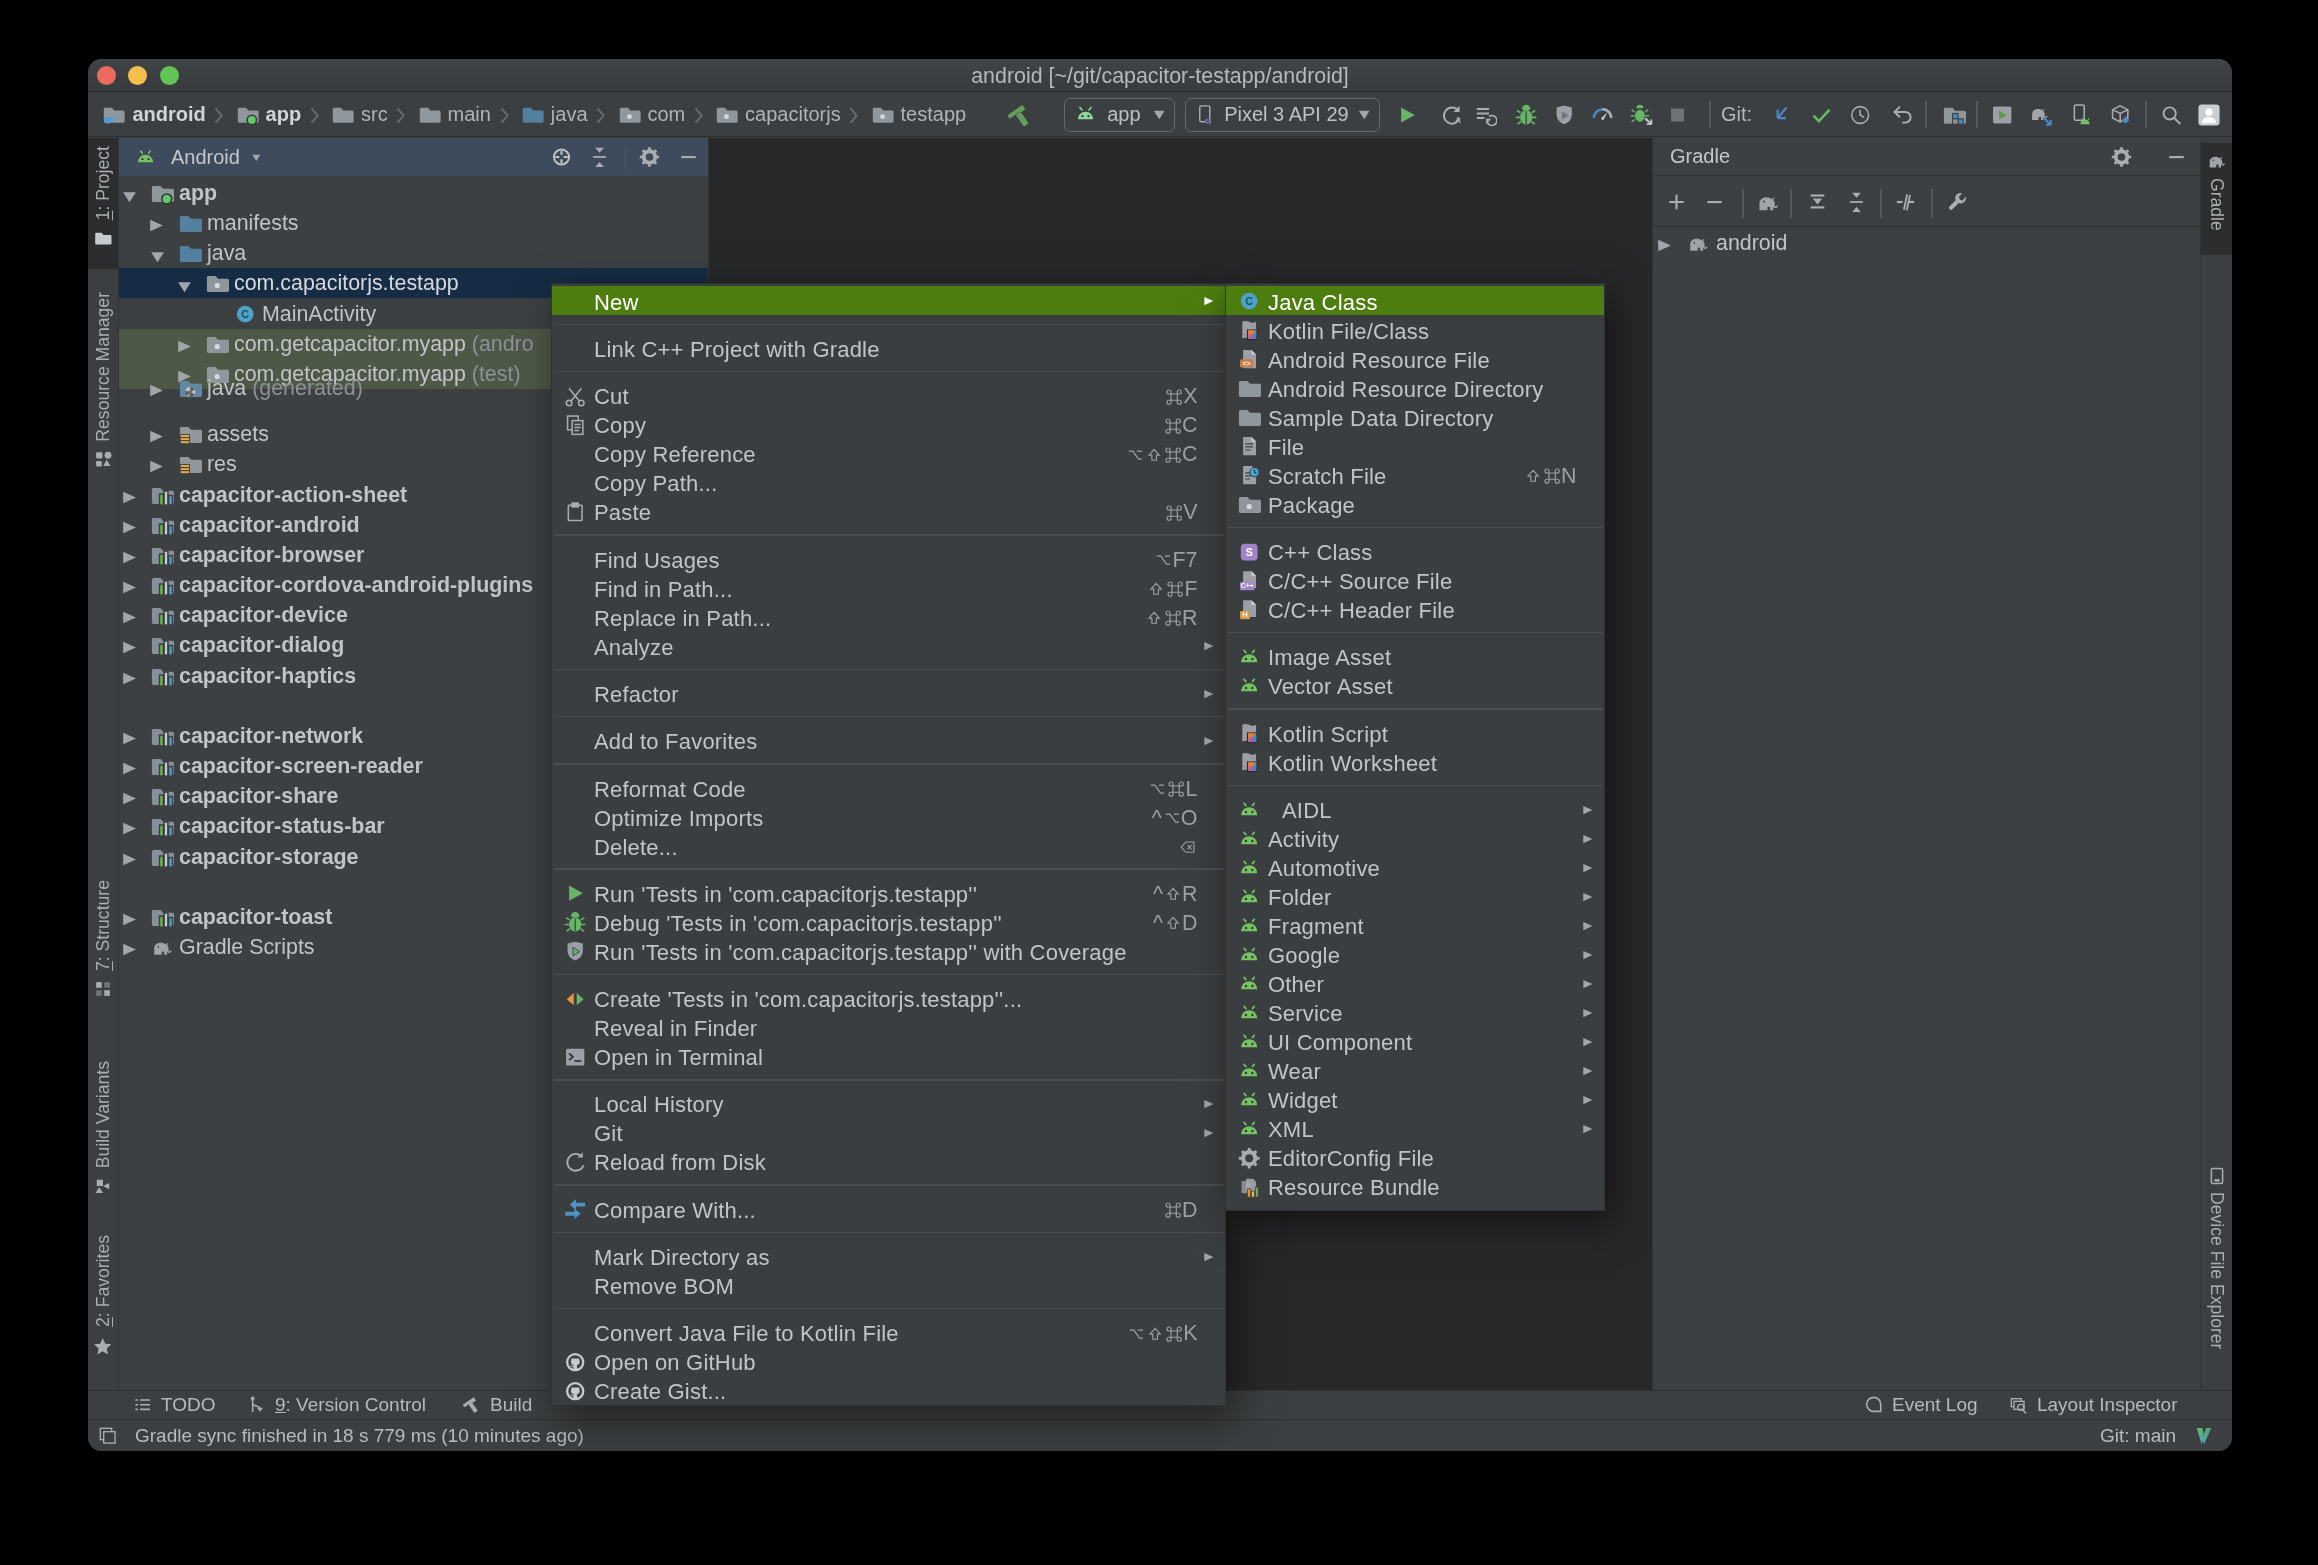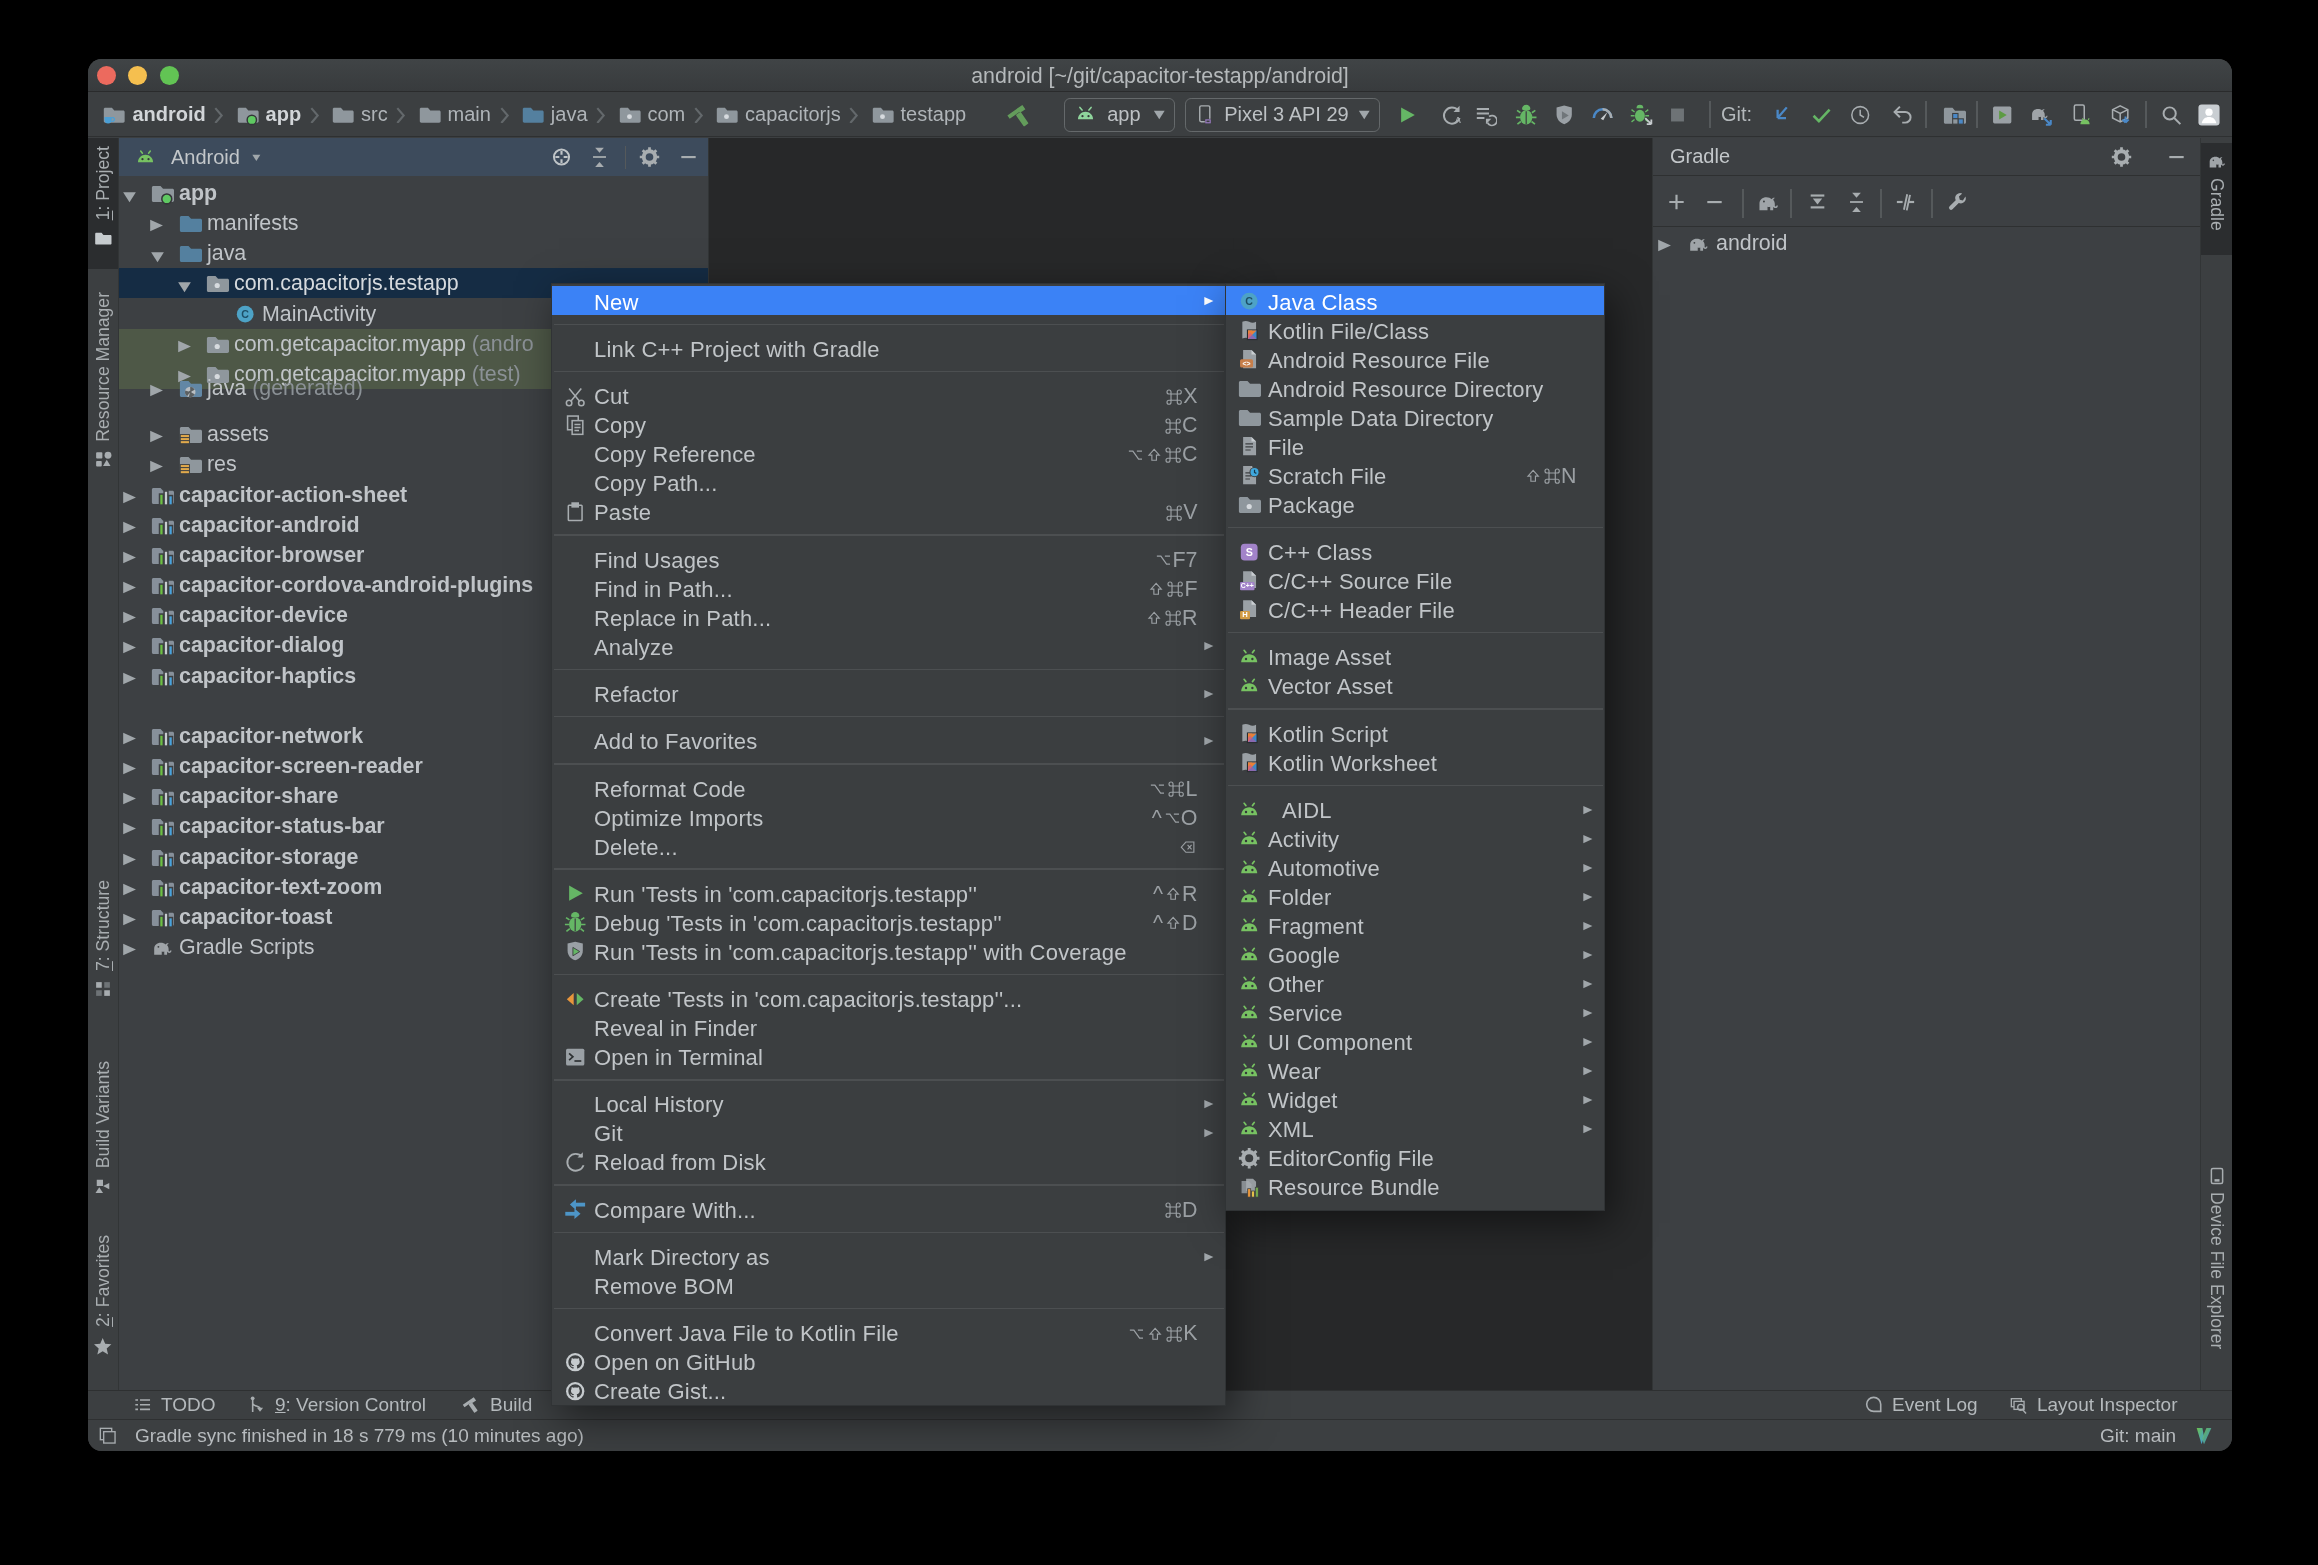--- a/index.html
+++ b/index.html
@@ -47,21 +47,21 @@
 .botbar{position:absolute;left:0;top:1331px;width:100%;height:29px;background:#3c3f41;border-top:1.5px solid #2e3031;font-size:19px;color:#b4b9bc}
 .botbar .item{position:absolute;top:0;height:27.5px;display:flex;align-items:center}
 .botbar .item .ic{margin-right:7.6px}
 .statusbar{position:absolute;left:0;top:1360px;width:100%;height:32px;background:#3c3f41;border-top:0.8px solid #2e3031;font-size:19px;color:#b7bbbe}
 .statusbar span{position:absolute;line-height:31px}
 .statusbar .ic{margin-top:4.6px}
 .menu,.submenu{position:absolute;background:#3b3e40;border:0.8px solid #303335;box-shadow:7.6px 12.2px 38px rgba(0,0,0,0.5);padding-top:2.3px;z-index:10}
 .menu{left:551px;top:283px;width:675px}
 .submenu{left:1225px;top:283px;width:380px;z-index:11;padding-bottom:9.2px}
 .mitem{position:relative;height:29px;line-height:29px}
-.mitem.msel{background:#3b82f6}
+.mitem.msel{background:#4d7c0f}
 .mlbl{position:absolute;top:1.5px;font-size:22px;color:#c1c5c8;white-space:nowrap;letter-spacing:0.2px}
 .msel .mlbl{color:#fff}
 .msc{position:absolute;right:27.5px;top:1.5px;height:29px;display:flex;align-items:center;justify-content:flex-end}
 .sct{font-size:21.4px;color:#9ba0a4}
 .kg{display:block;margin-left:0.8px}
 .marr{position:absolute;right:10.7px;top:9.2px;display:flex}
 .mico{position:absolute;top:3.1px}
 .msep{height:18.3px;position:relative}
 .msep div{position:absolute;left:1.5px;right:1.5px;top:8.4px;height:1.5px;background:#4c4f51}
 .ic{display:block}
@@ -706,36 +706,20 @@
                 <path d="M2.5 8.5c0-1.2.9-2 2.1-2h9.2l3.3 3.8h12.3c1.2 0 2.1.9 2.1 2v13.2c0 1.2-.9 2-2.1 2H4.6c-1.2 0-2.1-.8-2.1-2z" fill="#87909A"></path>
                 <g stroke="#3d4043" stroke-width="2">
                   <rect x="12.5" y="14.5" width="5" height="14.5" fill="#6CBF43"></rect>
                   <rect x="18.5" y="10.5" width="5" height="18.5" fill="#C7CCD0"></rect>
                   <rect x="24.5" y="16.5" width="5" height="12.5" fill="#4AA3DD"></rect>
                 </g>
               </svg>
             </span>
             <span class="ttxt" style="left:60px"><span class="tlbl b">capacitor-storage</span></span>
           </div>
-<div class="trow" style="top:696px">
-            <svg style="position:absolute;left:0.8px;top:9.2px;" width="17" height="17" viewBox="0 0 16 16">
-              <path d="M3 2.5l12 5.5-12 5.5z" fill="#A0A6AA"></path>
-            </svg>
-            <span class="tico" style="left:31px">
-              <svg class="ic " style="" width="24.4" height="24.4" viewBox="0 0 32 32">
-                <path d="M2.5 8.5c0-1.2.9-2 2.1-2h9.2l3.3 3.8h12.3c1.2 0 2.1.9 2.1 2v13.2c0 1.2-.9 2-2.1 2H4.6c-1.2 0-2.1-.8-2.1-2z" fill="#87909A"></path>
-                <g stroke="#3d4043" stroke-width="2">
-                  <rect x="12.5" y="14.5" width="5" height="14.5" fill="#6CBF43"></rect>
-                  <rect x="18.5" y="10.5" width="5" height="18.5" fill="#C7CCD0"></rect>
-                  <rect x="24.5" y="16.5" width="5" height="12.5" fill="#4AA3DD"></rect>
-                </g>
-              </svg>
-            </span>
-            <span class="ttxt" style="left:60px"><span class="tlbl b">capacitor-text-zoom</span></span>
-          </div>
 <div class="trow" style="top:726px">
             <svg style="position:absolute;left:0.8px;top:9.2px;" width="17" height="17" viewBox="0 0 16 16">
               <path d="M3 2.5l12 5.5-12 5.5z" fill="#A0A6AA"></path>
             </svg>
             <span class="tico" style="left:31px">
               <svg class="ic " style="" width="24.4" height="24.4" viewBox="0 0 32 32">
                 <path d="M2.5 8.5c0-1.2.9-2 2.1-2h9.2l3.3 3.8h12.3c1.2 0 2.1.9 2.1 2v13.2c0 1.2-.9 2-2.1 2H4.6c-1.2 0-2.1-.8-2.1-2z" fill="#87909A"></path>
                 <g stroke="#3d4043" stroke-width="2">
                   <rect x="12.5" y="14.5" width="5" height="14.5" fill="#6CBF43"></rect>
                   <rect x="18.5" y="10.5" width="5" height="18.5" fill="#C7CCD0"></rect>

